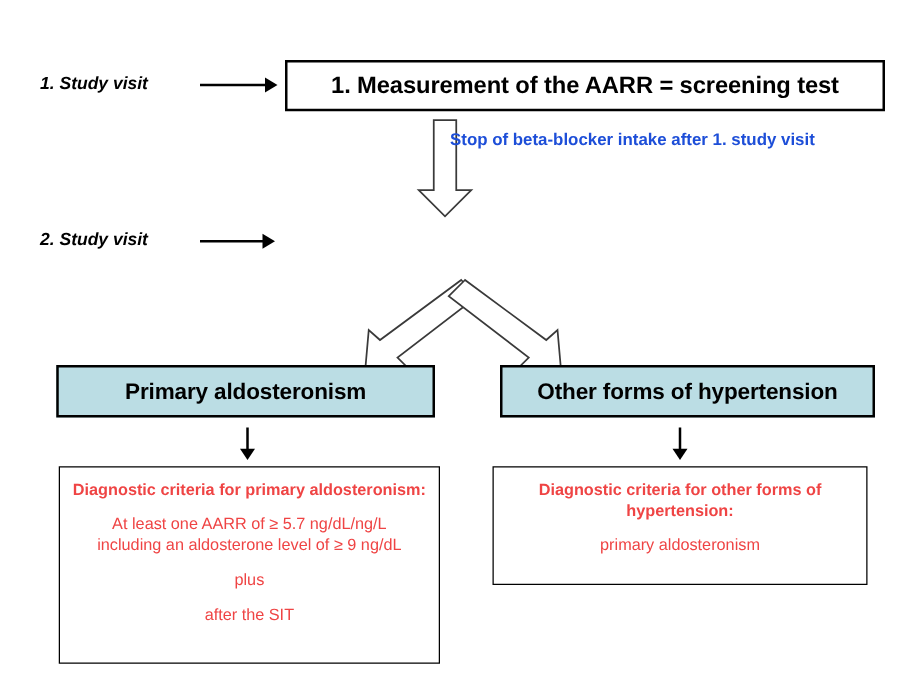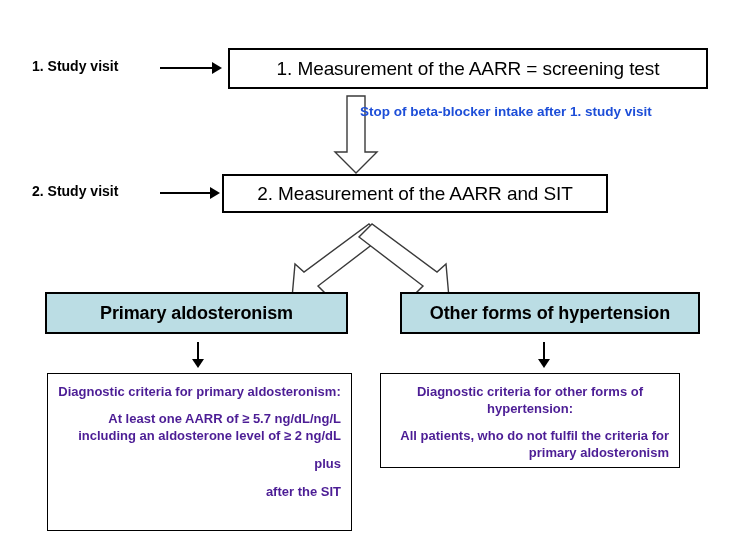--- a/index.html
+++ b/index.html
@@ -29,38 +29,39 @@
     align-items: center;
     justify-content: center;
     text-align: center;
     color: #000000;
   }
   .box.teal {
     background: #bbdde4;
   }
   .stage-title {
     font-size: 19px;
-    font-weight: normal;
+    font-weight: bold;
     letter-spacing: -0.1px;
     white-space: nowrap;
   }
   .outcome-title {
     font-size: 18px;
     font-weight: bold;
     letter-spacing: -0.1px;
     white-space: nowrap;
   }
 
   
   .side-label {
     position: absolute;
     font-size: 14px;
     font-weight: bold;
     color: #000000;
     white-space: nowrap;
+    font-style: italic;
   }
 
   
   .h-arrow {
     position: absolute;
     height: 12px;
   }
   .h-arrow .shaft {
     position: absolute;
     left: 0;
@@ -128,34 +129,34 @@
     line-height: 26px;
     white-space: nowrap;
   }
 
   
   .criteria {
     position: absolute;
     box-sizing: border-box;
     border: 1.5px solid #000000;
     background: #ffffff;
-    color: #4c1d95;
+    color: #ef4444;
     padding: 9px 10px 10px 10px;
   }
   .criteria .crit-head {
     font-size: 13px;
     font-weight: bold;
     text-align: center;
     line-height: 17px;
     margin-bottom: 10px;
   }
   .criteria .crit-line {
     font-size: 13px;
-    font-weight: bold;
-    text-align: right;
+    font-weight: normal;
+    text-align: center;
     line-height: 17px;
   }
   .criteria .crit-gap {
     height: 11px;
   }
 </style>
 </head>
 <body>
 
 <div id="canvas">
@@ -179,23 +180,20 @@
 
   <div class="note" style="left:360px; top:99px;">Stop of beta-blocker intake after 1. study visit</div>
 
   <div class="side-label" style="left:32px; top:183px;">2. Study visit</div>
 
   <div class="h-arrow" style="left:160px; top:187px; width:60px;">
     <span class="shaft"></span>
     <span class="head"></span>
   </div>
 
-  <div class="box" style="left:222px; top:174px; width:386px; height:39px;">
-    <span class="stage-title">2. Measurement of the AARR and SIT</span>
-  </div>
 
   <div class="block-arrow" style="left:272px; top:222px;">
     <svg width="112" height="78" viewBox="0 0 112 78">
       <polygon points="97,2 110,15 46,64 55,73 20,76 23,42 32,50"></polygon>
     </svg>
   </div>
 
   <div class="block-arrow" style="left:358px; top:222px;">
     <svg width="112" height="78" viewBox="0 0 112 78">
       <polygon points="14,2 1,15 65,64 56,73 91,76 88,42 79,50"></polygon>
@@ -216,26 +214,25 @@
   </div>
 
   <div class="v-arrow" style="left:538px; top:342px; height:26px;">
     <span class="shaft"></span>
     <span class="head"></span>
   </div>
 
   <div class="criteria" style="left:47px; top:373px; width:305px; height:158px;">
     <div class="crit-head">Diagnostic criteria for primary aldosteronism:</div>
     <div class="crit-line">At least one AARR of ≥ 5.7 ng/dL/ng/L</div>
-    <div class="crit-line">including an aldosterone level of ≥ 2 ng/dL</div>
+    <div class="crit-line">including an aldosterone level of ≥ 9 ng/dL</div>
     <div class="crit-gap"></div>
     <div class="crit-line">plus</div>
     <div class="crit-gap"></div>
     <div class="crit-line">after the SIT</div>
   </div>
 
-  <div class="criteria" style="left:380px; top:373px; width:300px; height:95px;">
+  <div class="criteria" style="left:394px; top:373px; width:300px; height:95px;">
     <div class="crit-head">Diagnostic criteria for other forms of hypertension:</div>
-    <div class="crit-line">All patients, who do not fulfil the criteria for</div>
     <div class="crit-line">primary aldosteronism</div>
   </div>
 
 </div>
 
 </body></html>

